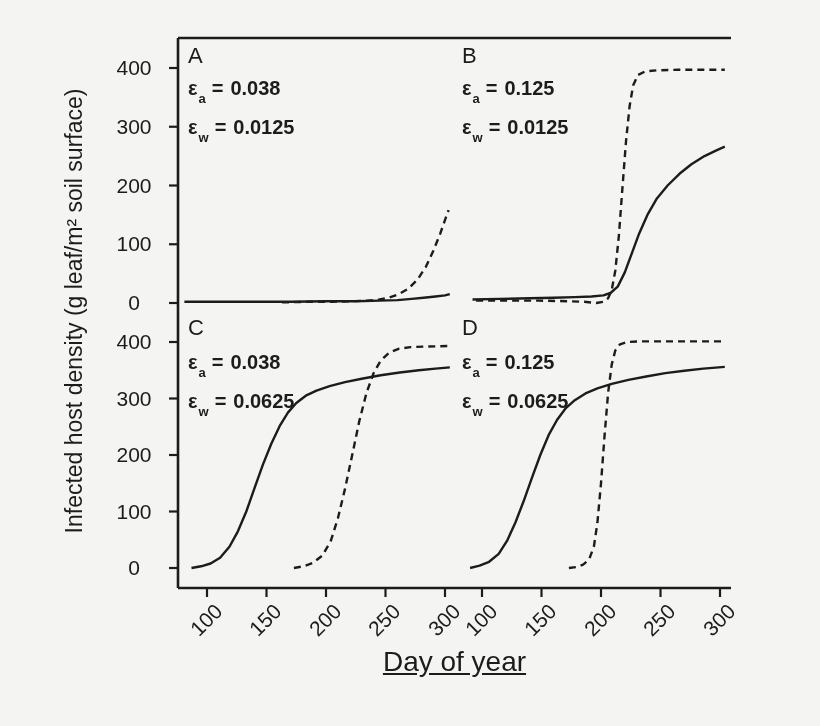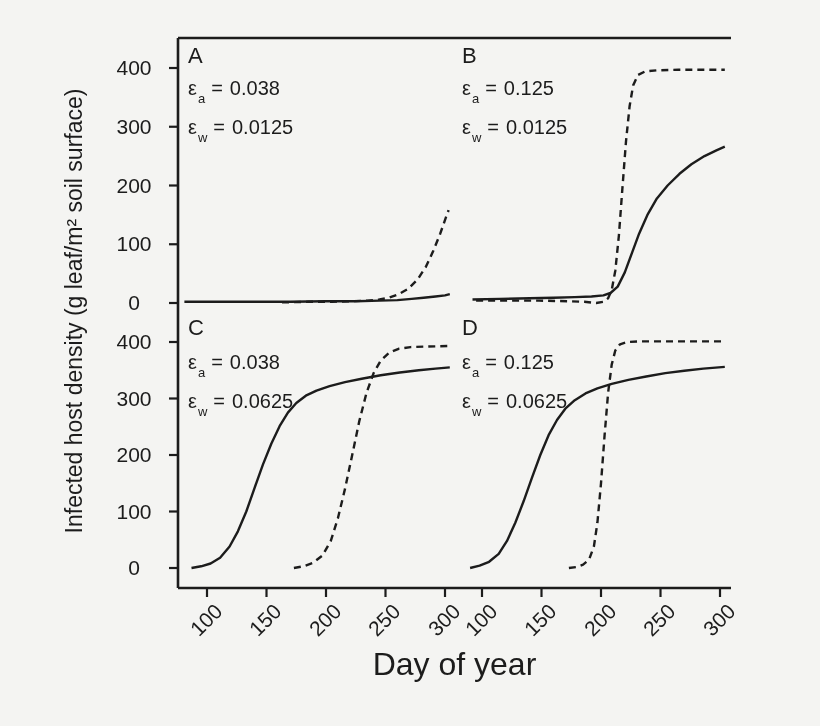--- a/index.html
+++ b/index.html
@@ -19,40 +19,41 @@
     text-align:center;
     font-size:23px;
     transform:rotate(-90deg);
     transform-origin:center;
     white-space:nowrap;
   }
   .x-title{
     position:absolute;
     left:178px;top:646px;width:553px;
     text-align:center;
-    font-size:32px;
+    font-size:28px;
+    text-decoration:underline;
   }
   .ylab{
     position:absolute;
     font-size:21px;
     text-align:center;
     width:60px;
     line-height:22px;
   }
   .xlab{
     position:absolute;
     font-size:21px;
     line-height:21px;
     transform:rotate(-45deg);
     transform-origin:right top;
     white-space:nowrap;
   }
   .note{position:absolute;width:220px;}
   .note .letter{font-size:22px;line-height:24px;margin-bottom:8px;}
-  .note .pline{font-size:20px;line-height:24px;margin-bottom:7px;white-space:nowrap;}
+  .note .pline{font-size:20px;line-height:24px;margin-bottom:7px;white-space:nowrap;font-weight:bold;}
   .note .pline sub{font-size:13px;position:relative;top:3px;left:1px;}
   .note .pline .eq{margin:0 7px;}
   .note-bottom .letter{margin-bottom:10px;}
 </style>
 </head>
 <body>
 
 <div class="figure">
 
   <svg id="plot-svg" width="820" height="726" viewBox="0 0 820 726">

